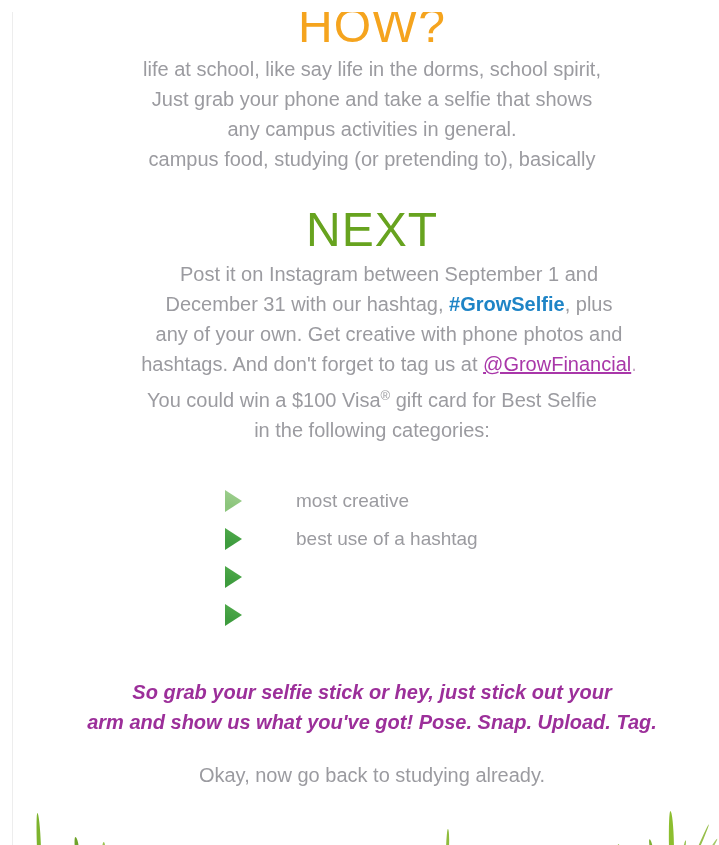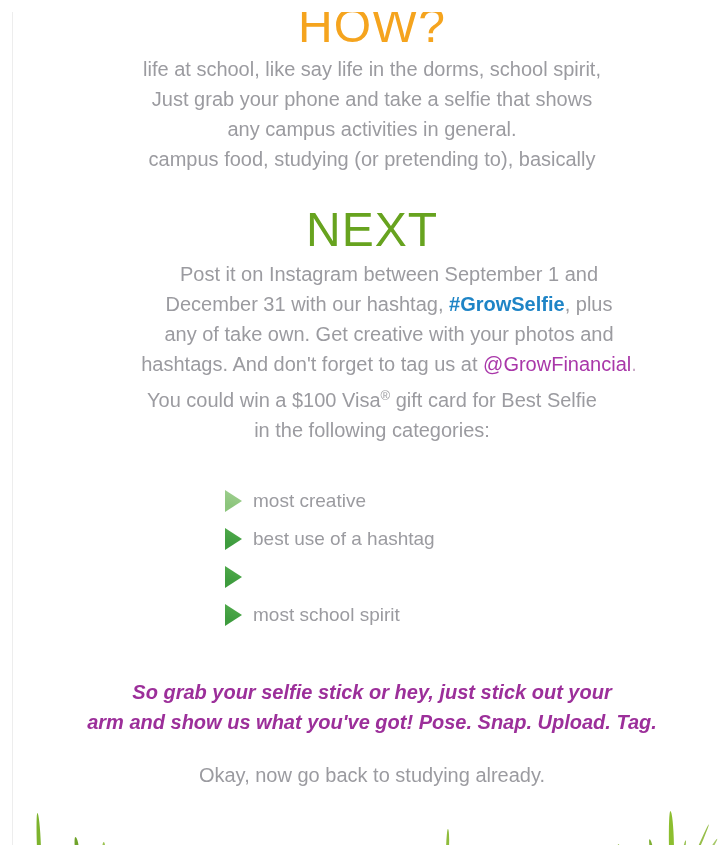--- a/index.html
+++ b/index.html
@@ -26,35 +26,36 @@
   .para {
     font-size: 20px;
     line-height: 30px;
     color: #9B9BA0;
     margin: 0;
   }
   .para.intro        { margin-top: 4px; }
   .para.instructions { margin-top: 5px; padding-left: 34px; }
   .para.prize        { margin-top: 2px; }
   .seg-hashtag { color: #1E84C6; font-weight: bold; }
-  .seg-handle  { color: #A937A9; }
+  .seg-handle  { color: #A937A9; text-decoration: underline; }
   .seg-muted   { color: #C9A8C6; }
   .seg-sup     { font-size: 13px; vertical-align: 7px; }
   .category-list {
     margin: 44px 0 0 212px;
     width: max-content;
     text-align: left;
   }
   .category-item {
     display: flex;
     align-items: center;
     height: 24px;
     margin-bottom: 14px;
     font-size: 19px;
     color: #9B9BA0;
+    gap: 43px;
   }
   .tri {
     width: 17px;
     height: 22px;
     margin-right: 11px;
     clip-path: polygon(0 0, 100% 50%, 0 100%);
     background: linear-gradient(200deg, #55AE4F 0%, #3E9C3E 70%);
     flex: 0 0 auto;
   }
   .category-item:first-child .tri {
@@ -102,21 +103,21 @@
     <div>Just grab your phone and take a selfie that shows</div>
     <div>any campus activities in general.</div>
     <div>campus food, studying (or pretending to), basically</div>
   </div>
 
   <h1 class="heading next">NEXT</h1>
 
   <div class="para instructions">
     <div><span>Post it on Instagram between September 1 and</span></div>
     <div><span>December 31 with our hashtag, </span><span class="seg-hashtag">#GrowSelfie</span><span>, plus</span></div>
-    <div><span>any of take own. Get creative with your photos and</span></div>
+    <div><span>any of your own. Get creative with phone photos and</span></div>
     <div><span>hashtags. And don't forget to tag us at </span><span class="seg-handle">@GrowFinancial</span><span class="seg-muted">.</span></div>
   </div>
 
   <div class="para prize">
     <div><span>You could win a $100 Visa</span><span class="seg-sup">®</span><span> gift card for Best Selfie</span></div>
     <div><span>in the following categories:</span></div>
   </div>
 
   <div class="category-list">
     <div class="category-item">
@@ -125,21 +126,20 @@
     </div>
     <div class="category-item">
       <span class="tri"></span>
       <span>best use of a hashtag</span>
     </div>
     <div class="category-item">
       <span class="tri"></span>
     </div>
     <div class="category-item">
       <span class="tri"></span>
-      <span>most school spirit</span>
     </div>
   </div>
 
   <div class="cta">
     <div>So grab your selfie stick or hey, just stick out your</div>
     <div>arm and show us what you've got! Pose. Snap. Upload. Tag.</div>
   </div>
 
   <div class="closing">Okay, now go back to studying already.</div>
 

